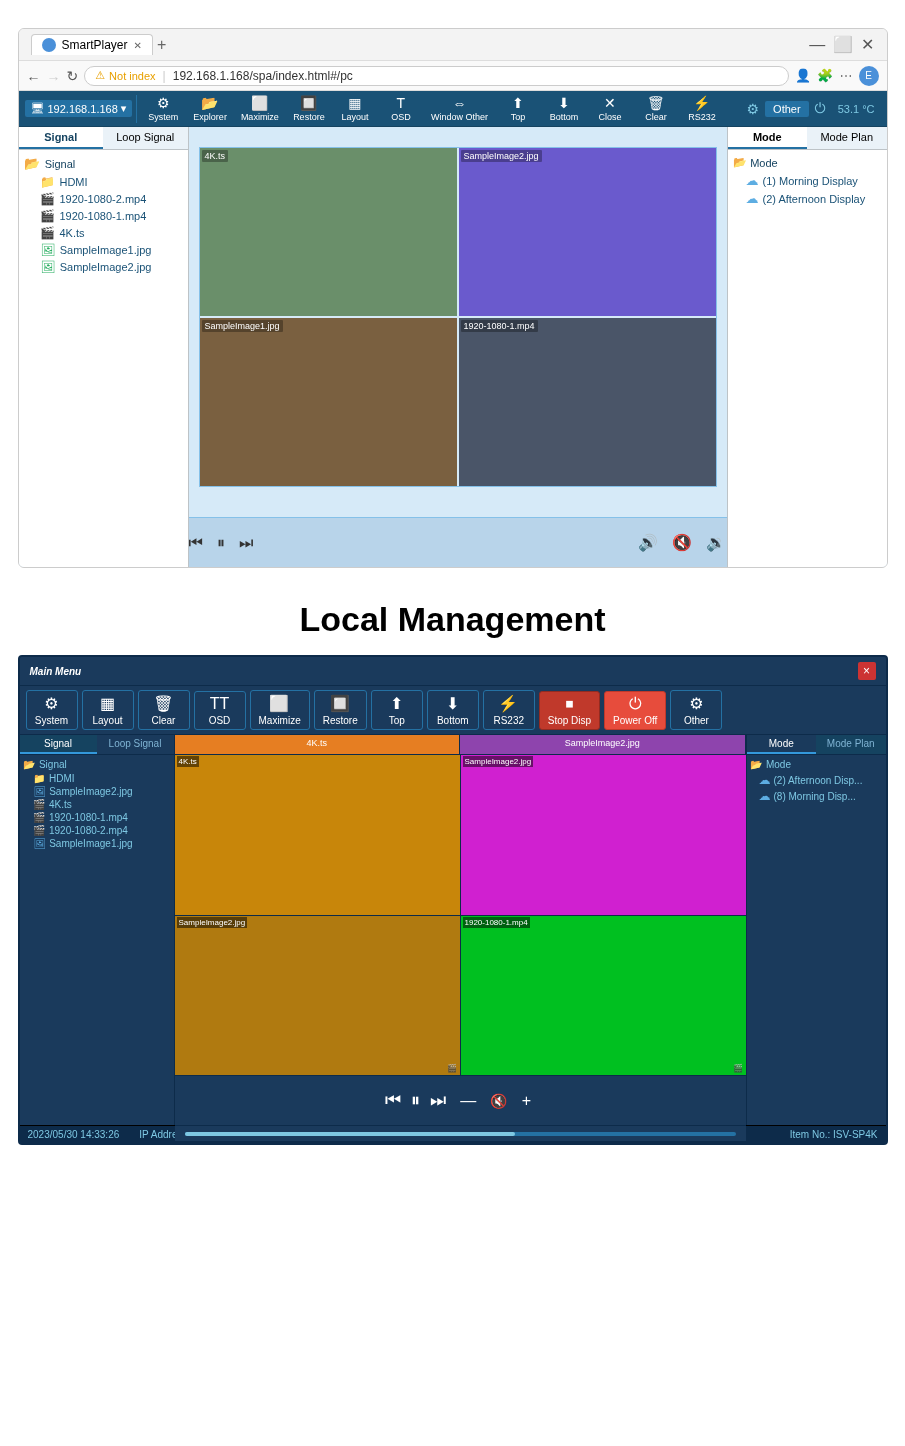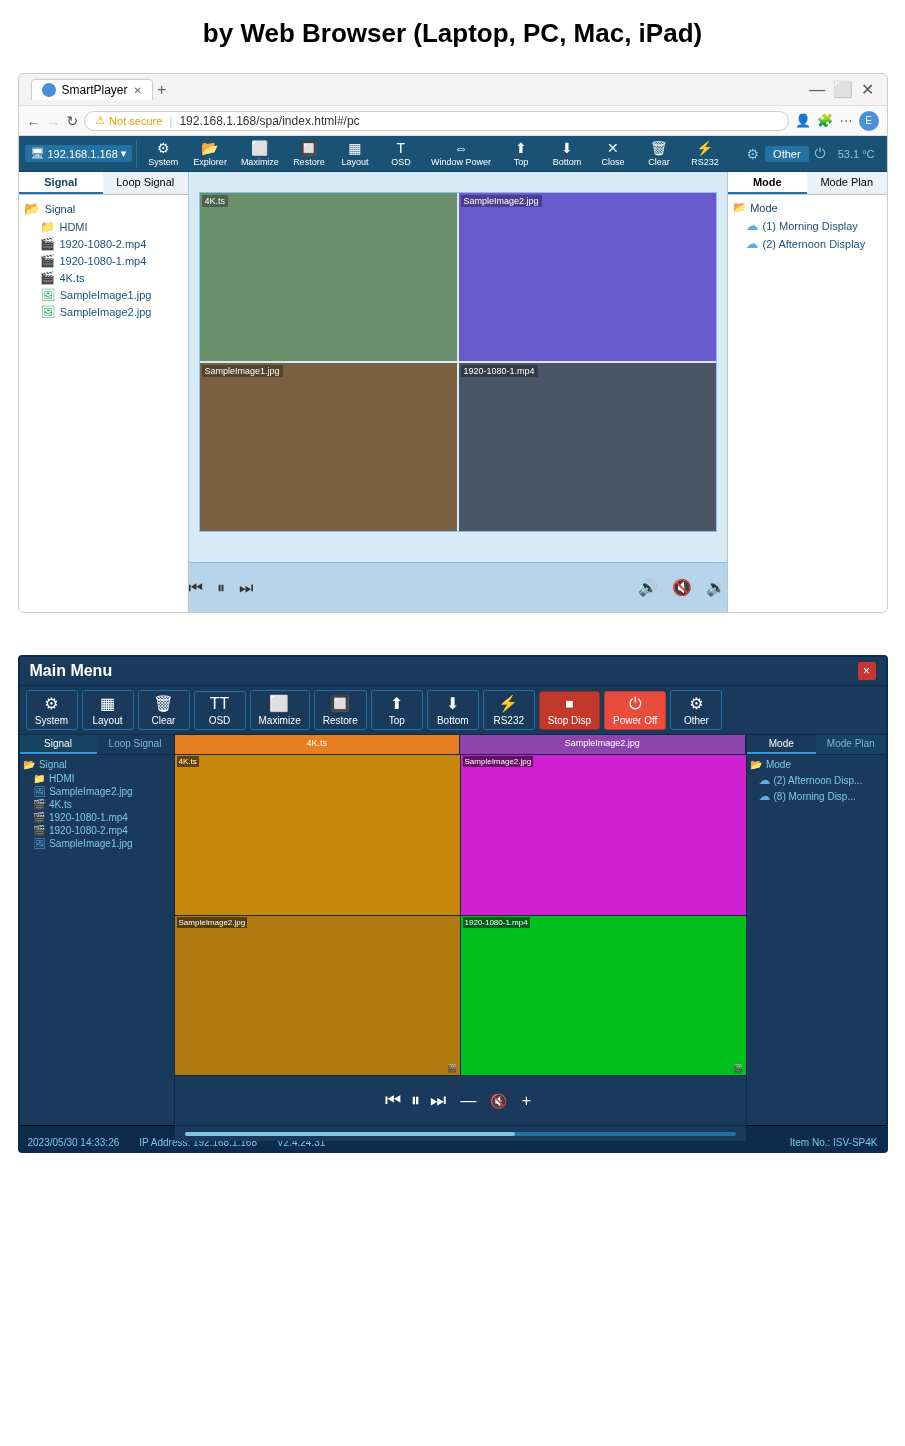--- a/index.html
+++ b/index.html
@@ -324,22 +324,23 @@
     }
     .local-titlebar {
       background: #1a3a5c;
       display: flex;
       align-items: center;
       padding: 5px 10px;
       border-bottom: 1px solid #0d2b4a;
     }
     .local-title-text {
       color: #fff;
-      font-size: 16px;
+      font-size: 10px;
       font-weight: bold;
+      font-style: italic;
     }
     .local-close-btn {
       margin-left: auto;
       background: #cc3333;
       color: #fff;
       border: none;
       width: 18px; height: 18px;
       font-size: 12px;
       cursor: pointer;
       display: flex; align-items: center; justify-content: center;
@@ -540,29 +541,28 @@
     
     .local-statusbar {
       background: #0d2b4a;
       display: flex;
       align-items: center;
       padding: 3px 8px;
       gap: 20px;
       border-top: 1px solid #000;
     }
     .status-item {
-      font-size: 10px; color: #7ec8e3; margin-top: 8px;
+      font-size: 10px; color: #7ec8e3;
     }
   </style>
 </head>
 <body>
 
 <div>
   <div class="top-section">
-    <div class="sub-title">by Web Browser (Laptop, PC, Mac, iPad)</div>
   </div>
 
   <div class="browser-container">
 
     <div class="browser-titlebar">
       <div class="browser-tab">
         <span class="browser-tab-icon"></span>
         <span>SmartPlayer</span>
         <span class="browser-tab-close">✕</span>
       </div>
@@ -573,21 +573,21 @@
         <span style="color:#555;cursor:pointer;">✕</span>
       </div>
     </div>
 
     <div class="browser-controls">
       <span class="browser-nav-btn">←</span>
       <span class="browser-nav-btn" style="color:#ccc;">→</span>
       <span class="browser-nav-btn">↻</span>
       <div class="browser-address">
         <span class="browser-address-warning">⚠</span>
-        <span style="font-size:11px;color:#e8a000;">Not secure</span>
+        <span style="font-size:11px;color:#e8a000;">Not index</span>
         <span style="color:#ccc;margin:0 3px;">|</span>
         <span class="browser-address-text">192.168.1.168/spa/index.html#/pc</span>
       </div>
       <div class="browser-right-icons">
         <span style="font-size:13px;color:#555;">👤</span>
         <span style="font-size:13px;color:#555;">🧩</span>
         <span style="font-size:13px;color:#555;">⋯</span>
         <div class="browser-icon-circle">E</div>
       </div>
     </div>
@@ -618,21 +618,21 @@
       <div class="toolbar-btn-small">
         <span class="toolbar-icon-sm">▦</span>
         <span>Layout</span>
       </div>
       <div class="toolbar-btn-small">
         <span class="toolbar-icon-sm">T</span>
         <span>OSD</span>
       </div>
       <div class="toolbar-btn-small">
         <span class="toolbar-icon-sm">⇔</span>
-        <span>Window Power</span>
+        <span>Window Other</span>
       </div>
       <div class="toolbar-btn-small">
         <span class="toolbar-icon-sm">⬆</span>
         <span>Top</span>
       </div>
       <div class="toolbar-btn-small">
         <span class="toolbar-icon-sm">⬇</span>
         <span>Bottom</span>
       </div>
       <div class="toolbar-btn-small">
@@ -739,20 +739,21 @@
             <span class="mode-icon">☁</span>
             <span>(2) Afternoon Display</span>
           </div>
         </div>
       </div>
     </div>
   </div>
 </div>
 
 <div class="local-section">
+  <div class="local-title">Local Management</div>
 </div>
 
 <div class="local-app" style="margin:0 auto 10px;width:870px;">
 
   <div class="local-titlebar">
     <span class="local-title-text">Main Menu</span>
     <button class="local-close-btn">×</button>
   </div>
 
   <div class="local-toolbar">

